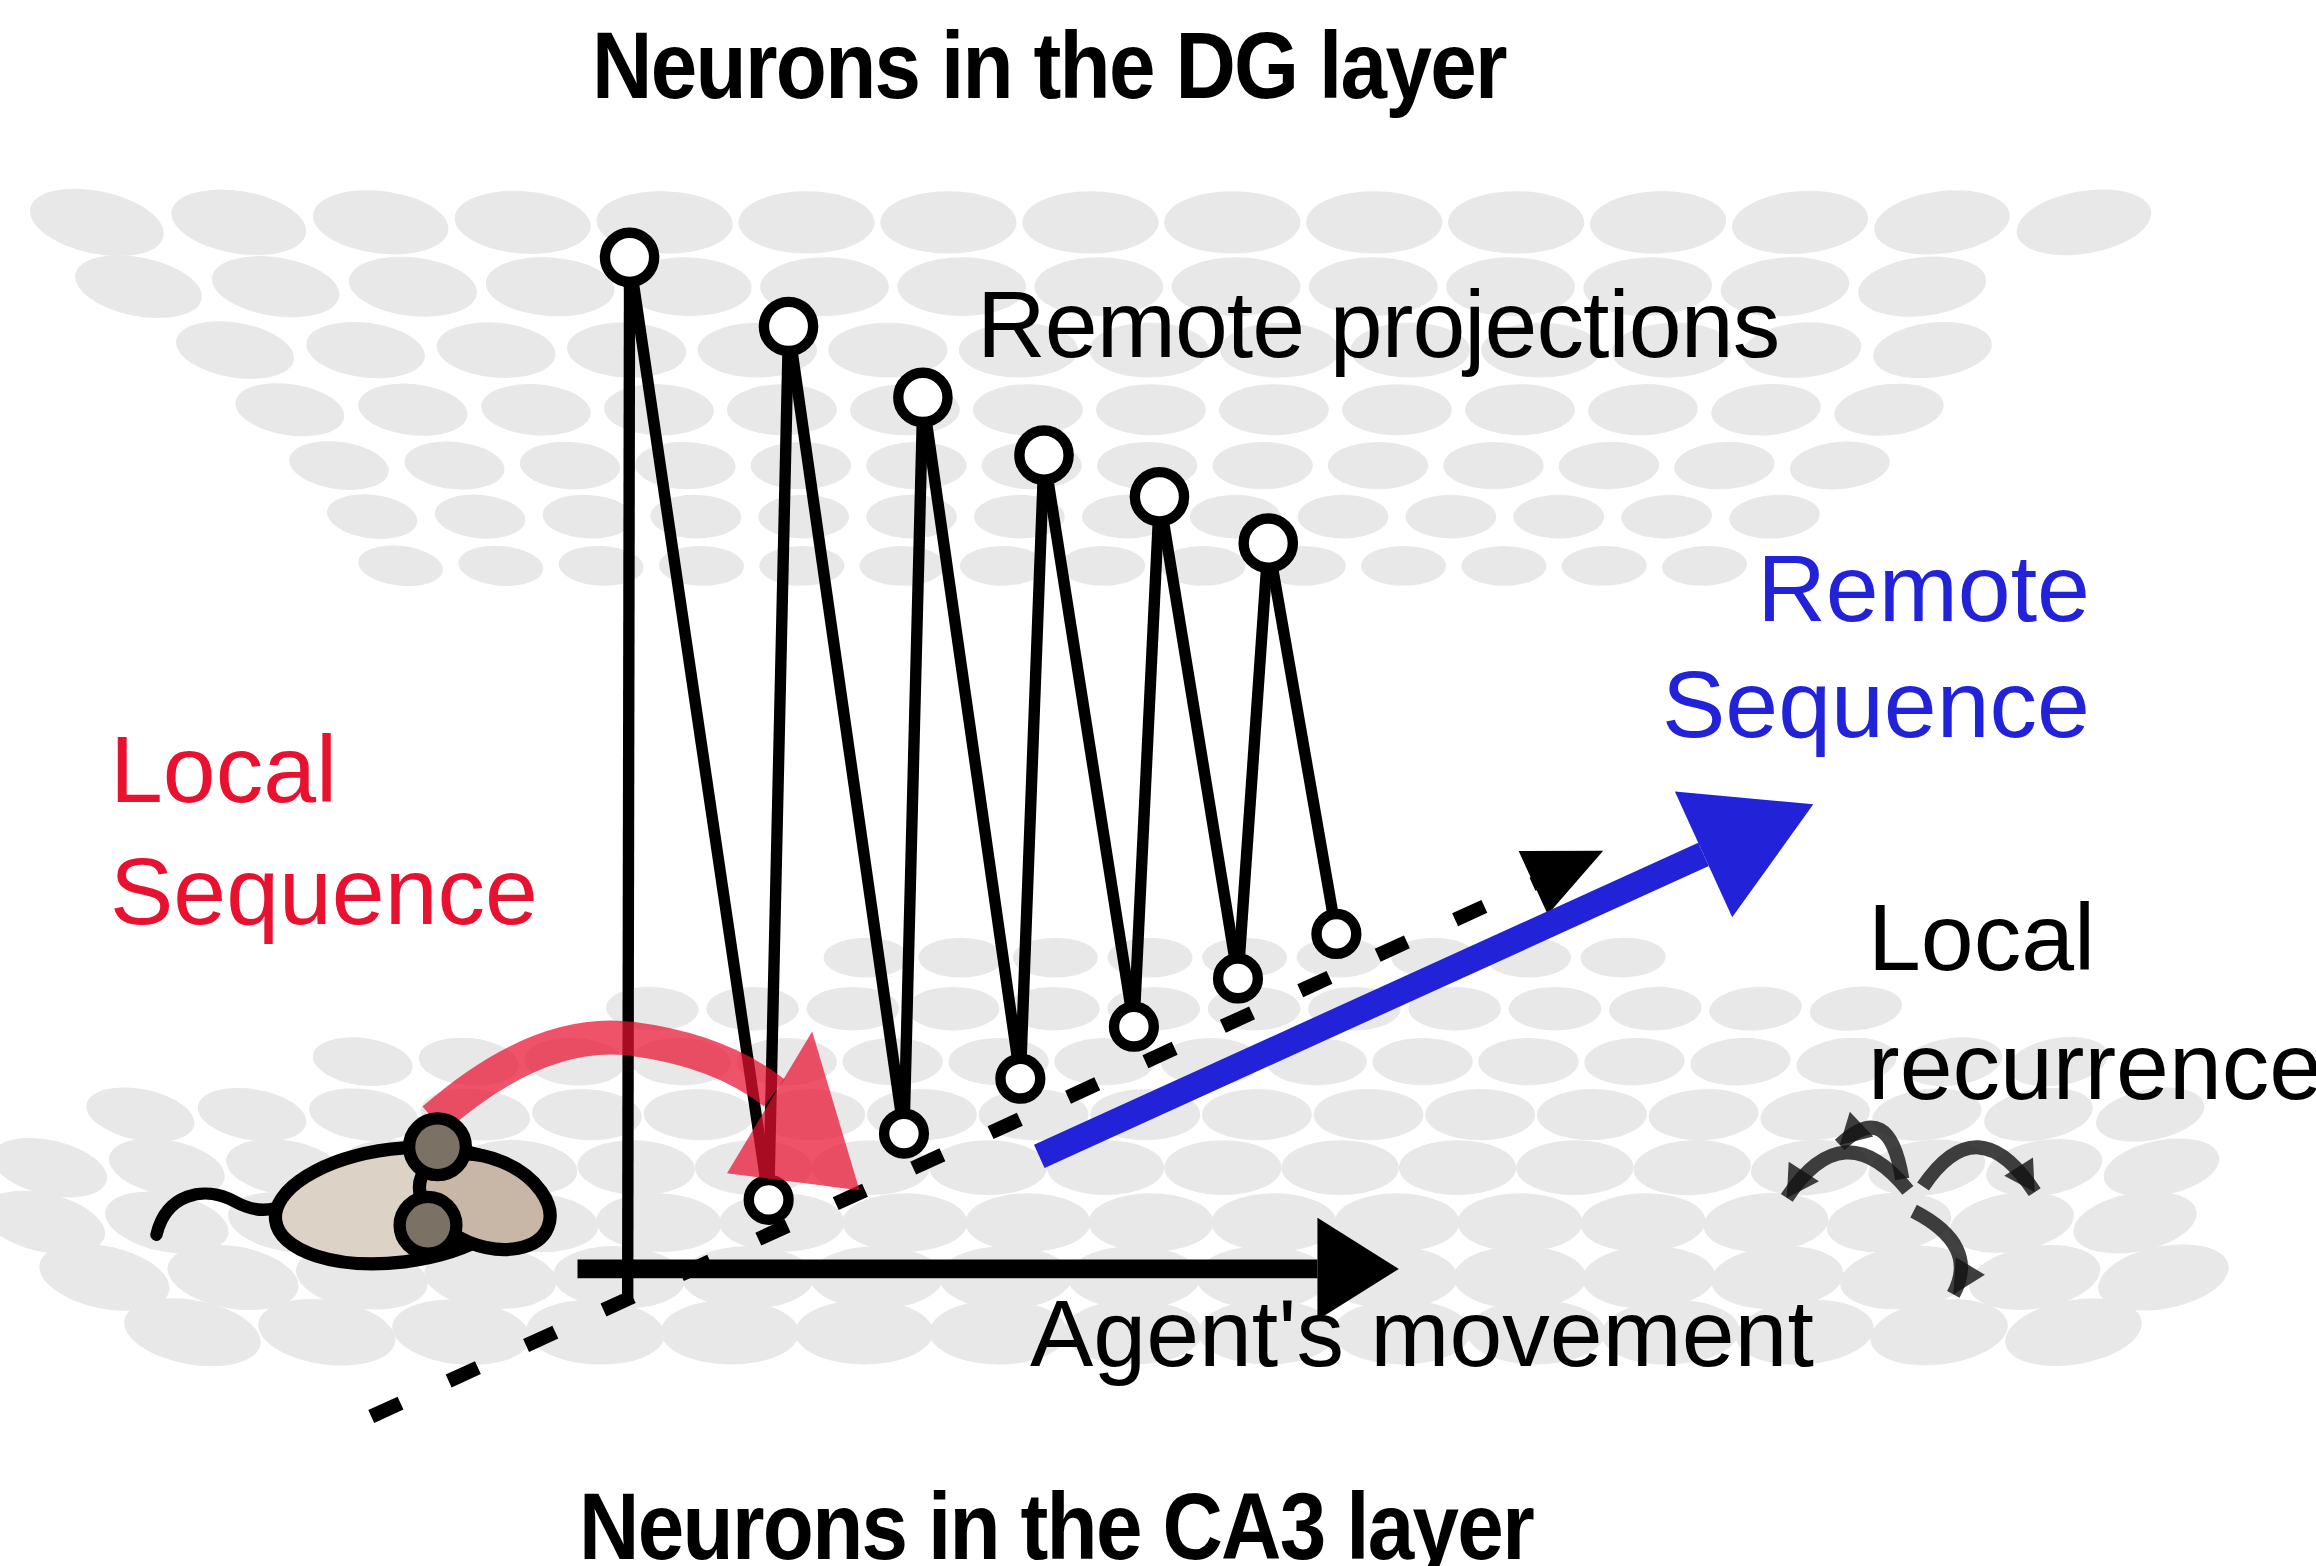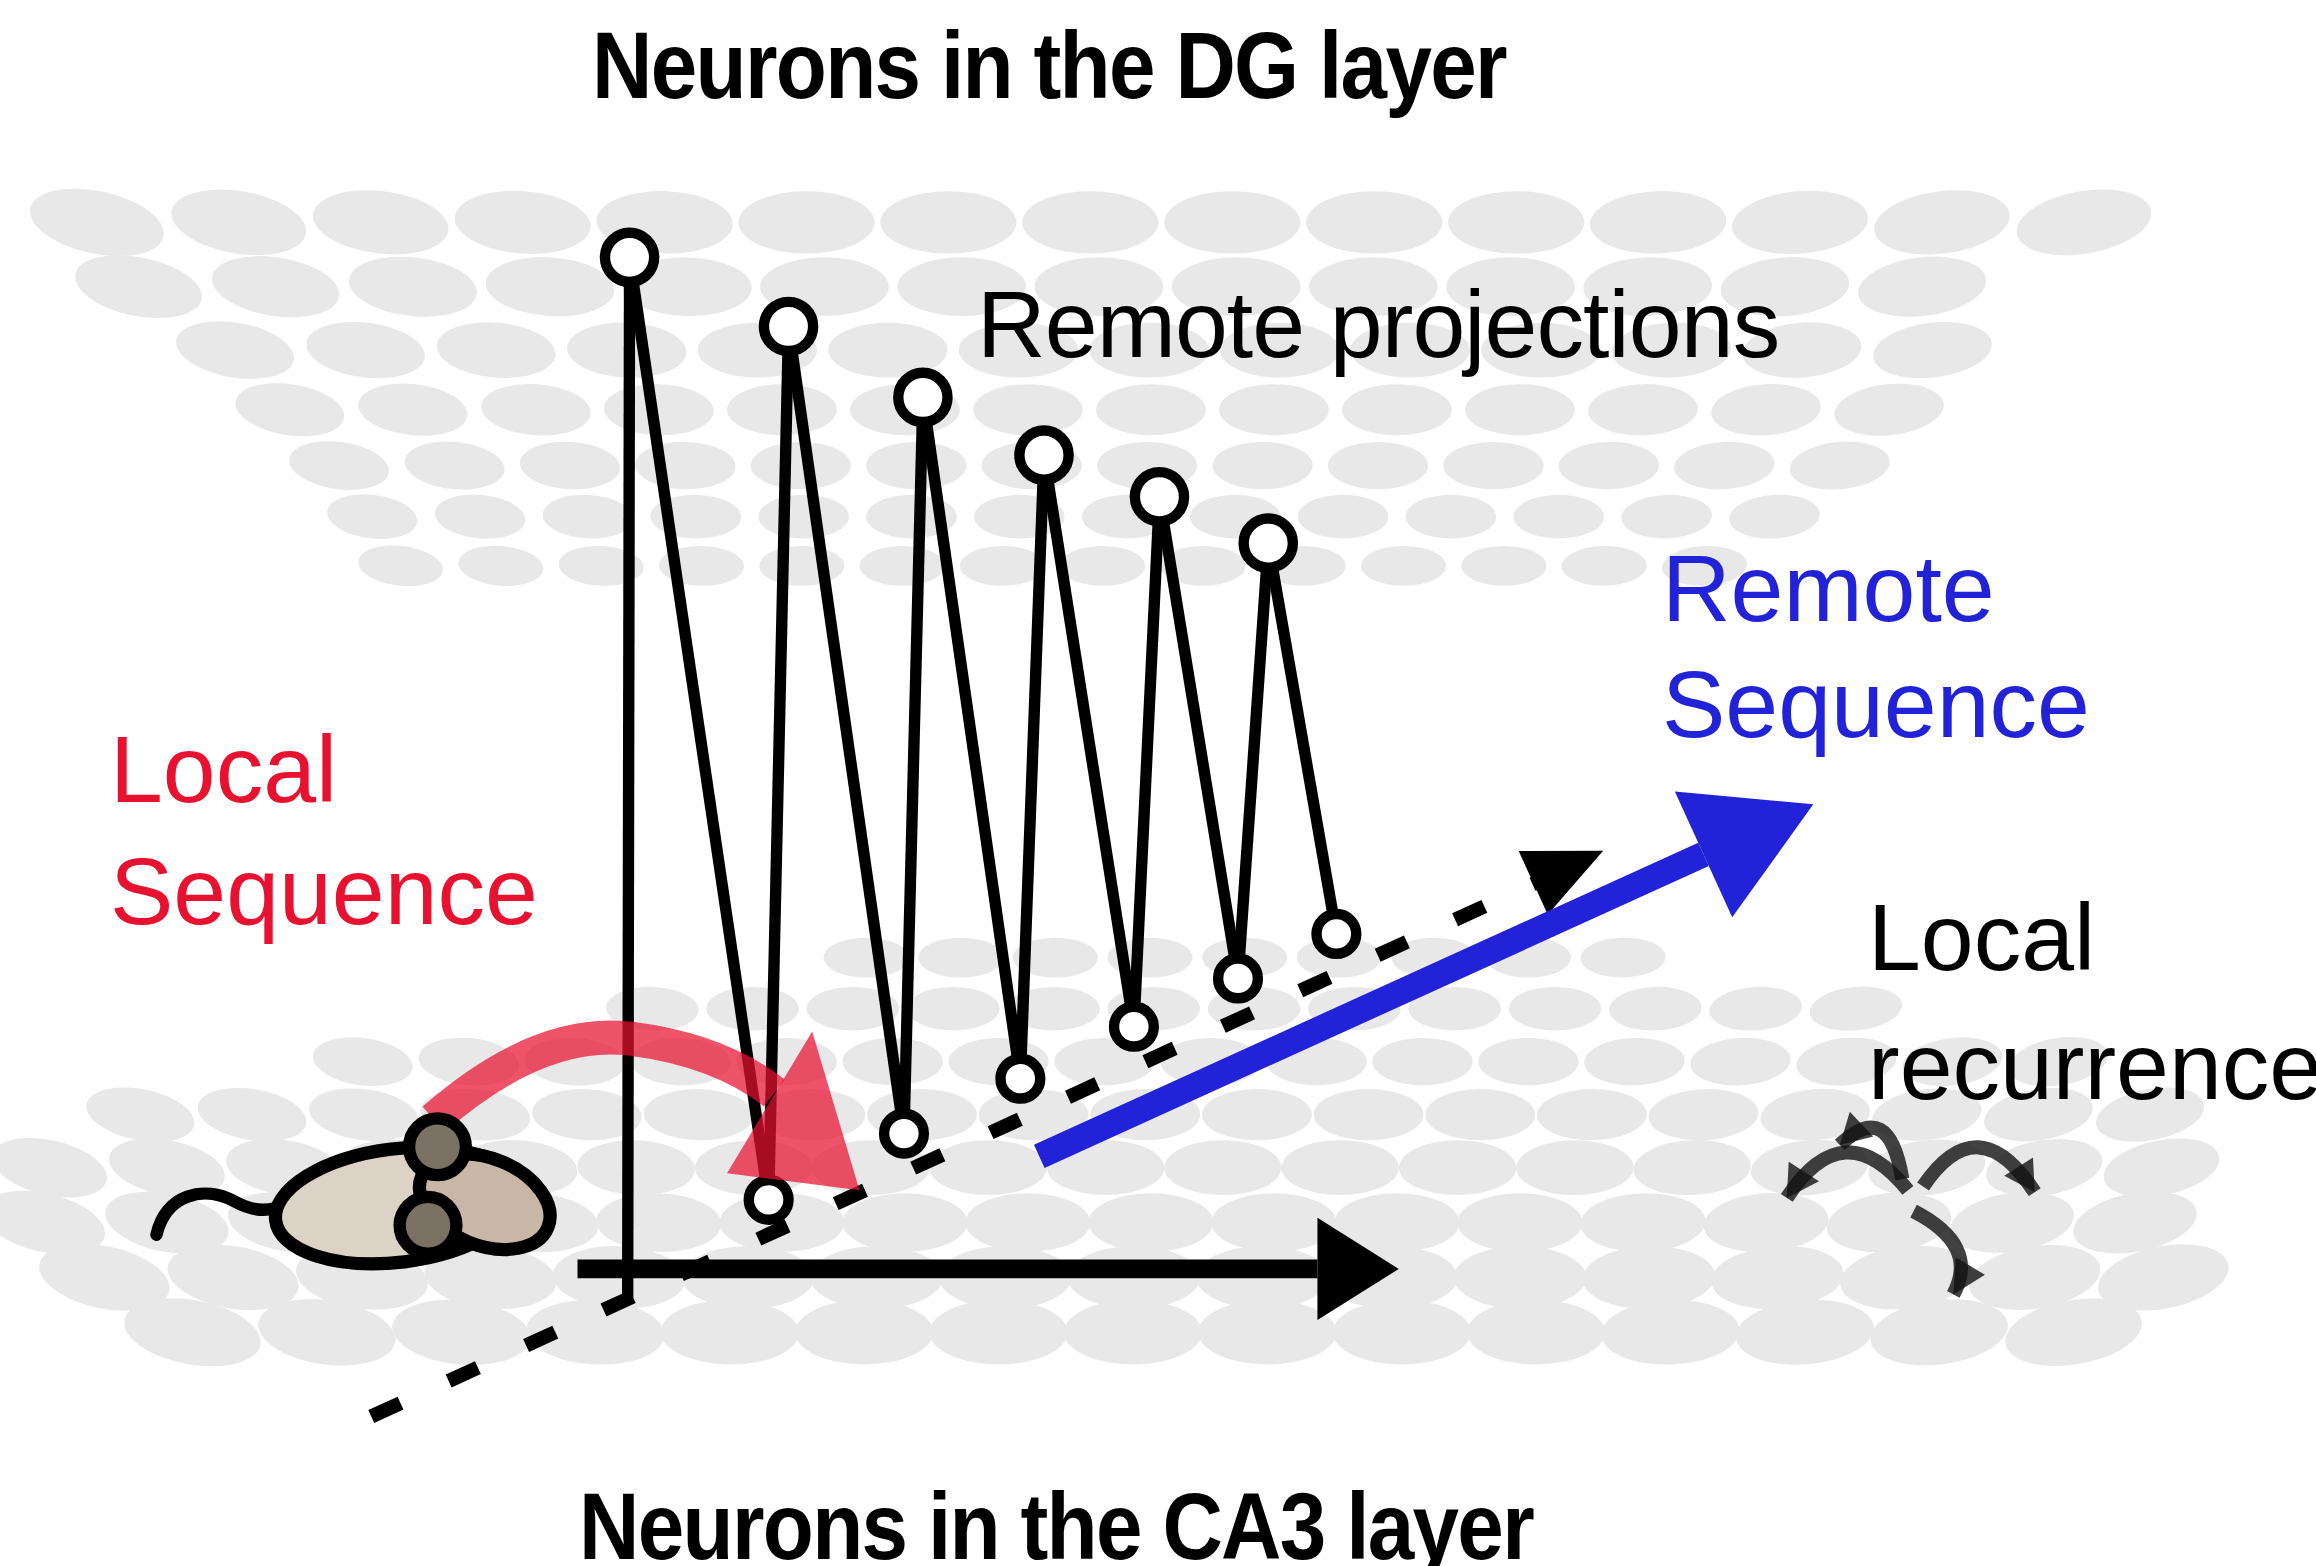--- a/index.html
+++ b/index.html
@@ -7,21 +7,21 @@
     position:relative;width:2317px;height:1566px;background:#ffffff;
     font-family:"Liberation Sans", sans-serif;overflow:hidden;
   }
   svg.art{position:absolute;left:0;top:0;}
   .lbl{position:absolute;white-space:pre;color:#000;font-size:95px;line-height:1.2;}
   .title{font-weight:bold;font-size:95px;letter-spacing:-1.9px;
          transform:scaleX(0.88);transform-origin:0 0;}
   #title-top{left:592px;top:7.6px;}
   #title-bottom{left:579px;top:1469px;}
   #remote-projections{left:977px;top:267px;letter-spacing:-0.9px;}
-  #remote-sequence{left:1662px;top:530px;line-height:116px;}
+  #remote-sequence{left:1662px;top:530px;line-height:116px;text-align:right;}
   #local-sequence{left:110px;top:708px;line-height:122px;}
   #local-recurrence{left:1868px;top:873px;line-height:129px;}
   #agents-movement{left:1030px;top:1276px;}
 </style>
 </head>
 <body>
 
 <div class="stage">
 
   <svg class="art" width="2317" height="1566" viewBox="0 0 2448 1655">
@@ -319,16 +319,17 @@
   <div class="lbl title" id="title-top">Neurons in the DG layer</div>
 
   <div class="lbl" id="remote-projections">Remote projections</div>
 
   <div class="lbl" id="remote-sequence" style="color: rgb(34, 34, 216);"><span>Remote</span><br><span>Sequence</span></div>
 
   <div class="lbl" id="local-sequence" style="color: rgb(232, 17, 47);"><span>Local</span><br><span>Sequence</span></div>
 
   <div class="lbl" id="local-recurrence"><span>Local</span><br><span>recurrence</span></div>
 
+  <div class="lbl" id="agents-movement">Agent's movement</div>
 
   <div class="lbl title" id="title-bottom">Neurons in the CA3 layer</div>
 </div>
 
 
 </body></html>

